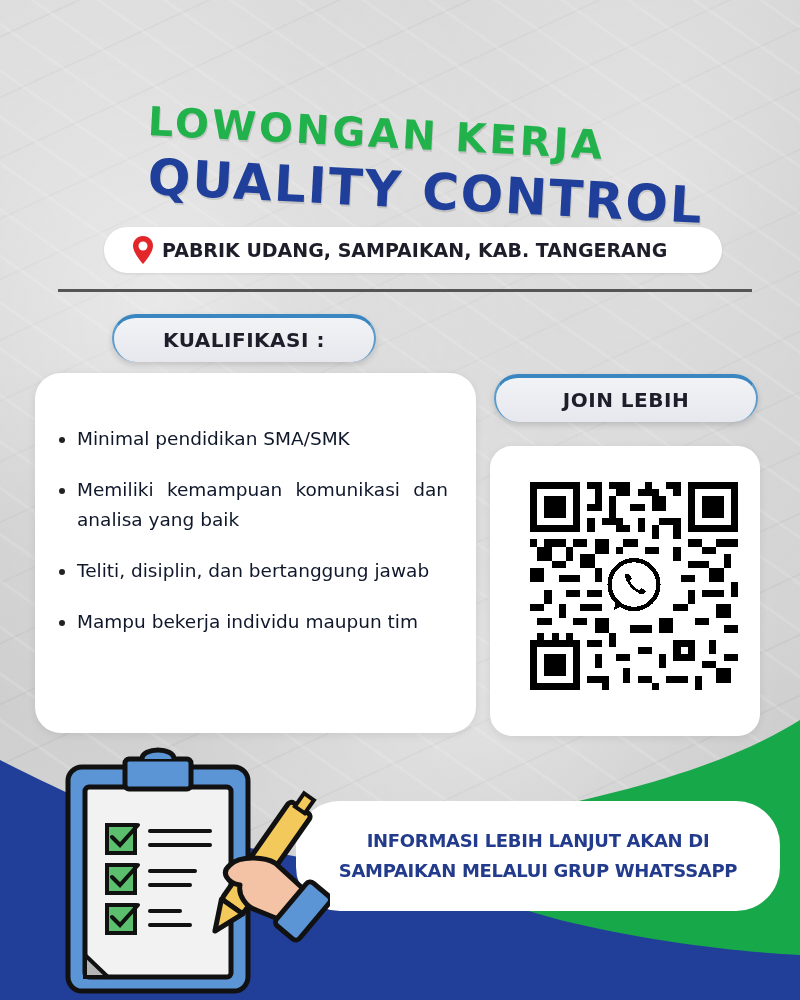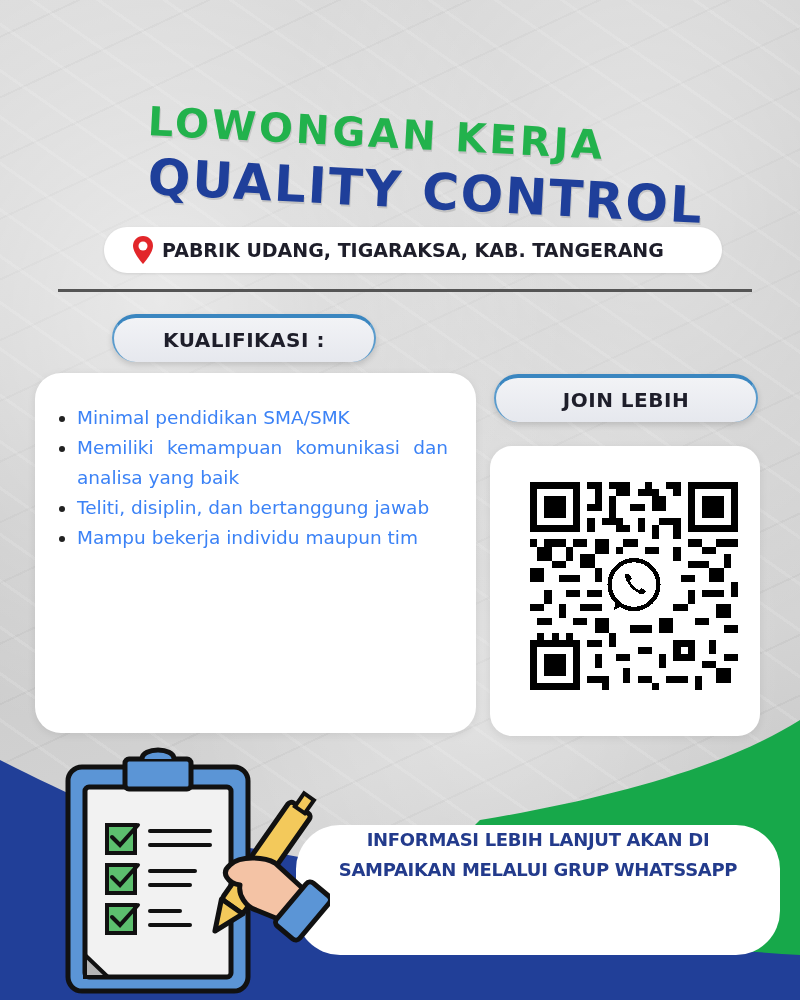--- a/index.html
+++ b/index.html
@@ -70,43 +70,44 @@
     .qual-card {
       position: absolute; left: 35px; top: 373px; width: 441px; height: 360px;
       background: #ffffff; border-radius: 26px;
       padding: 30px 28px 0 22px;
       box-shadow: 0 2px 8px rgba(0,0,0,0.08);
     }
     .qual-list { list-style: none; }
     .qual-list li {
       position: relative; padding-left: 20px;
       font-family: "DejaVu Sans", sans-serif;
-      font-size: 18.5px; line-height: 30px; color: #3b82f6;
+      font-size: 18.5px; line-height: 30px; color: #0f172a;
       text-align: justify;
+      margin-top: 21px;
     }
     .qual-list li::before {
       content: ""; position: absolute; left: 2px; top: 13px;
       width: 6px; height: 6px; border-radius: 50%; background: #222;
     }
 
     
     .qr-card {
       position: absolute; left: 490px; top: 446px; width: 270px; height: 290px;
       background: #ffffff; border-radius: 22px;
       box-shadow: 0 2px 8px rgba(0,0,0,0.08);
     }
     .qr-svg { position: absolute; left: 40px; top: 36px; width: 208px; height: 208px; }
 
     
     .waves { position: absolute; left: 0; top: 720px; width: 800px; height: 280px; }
 
     .info-pill {
-      position: absolute; left: 296px; top: 825px; width: 484px; height: 130px;
+      position: absolute; left: 296px; top: 801px; width: 484px; height: 110px;
       background: #ffffff; border-radius: 44px;
-      display: flex; justify-content: center;
+      display: flex; align-items: center; justify-content: center;
       text-align: center;
     }
     .info-pill .text {
       font-family: "DejaVu Sans", sans-serif; font-weight: bold;
       font-size: 18px; line-height: 30px; color: #233b8c;
       width: 410px; letter-spacing: -0.3px;
     }
 
     .clipboard { position: absolute; left: 60px; top: 745px; width: 270px; height: 250px; }
   </style>
@@ -114,21 +115,21 @@
 <body>
 
 <div class="title-green">LOWONGAN KERJA</div>
 <div class="title-blue">QUALITY CONTROL</div>
 
 <div class="location-pill">
   <svg class="pin" viewBox="0 0 22 30">
     <path d="M11 1 C5 1 1 5.5 1 11 C1 18 11 29 11 29 C11 29 21 18 21 11 C21 5.5 17 1 11 1 Z" fill="#e2262a"></path>
     <circle cx="11" cy="11" r="4.5" fill="#ffffff"></circle>
   </svg>
-  <span class="text">PABRIK UDANG, TIGARAKSA, KAB. TANGERANG</span>
+  <span class="text">PABRIK UDANG, SAMPAIKAN, KAB. TANGERANG</span>
 </div>
 
 <div class="divider"></div>
 
 <div class="section-pill qual-pill">KUALIFIKASI :</div>
 
 <div class="qual-card">
   <ul class="qual-list">
     <li>Minimal pendidikan SMA/SMK</li>
     <li>Memiliki kemampuan komunikasi dan analisa yang baik</li>

